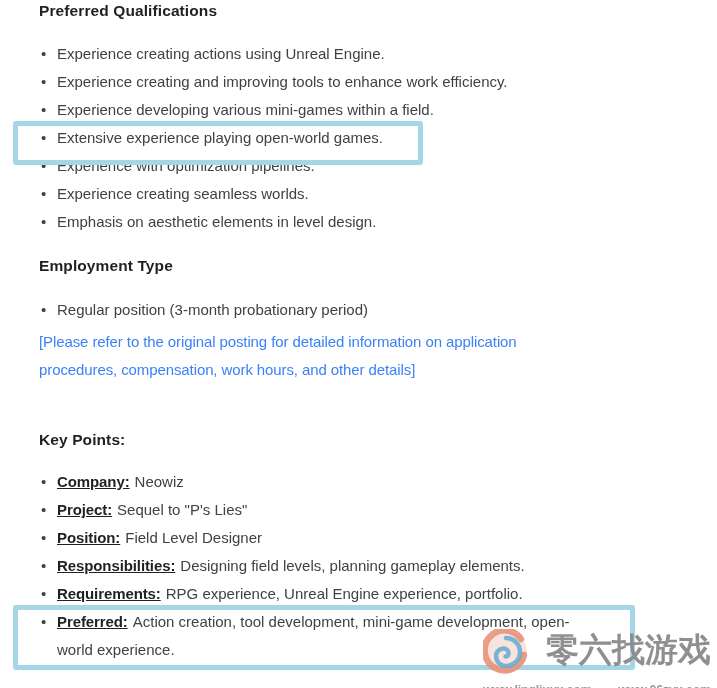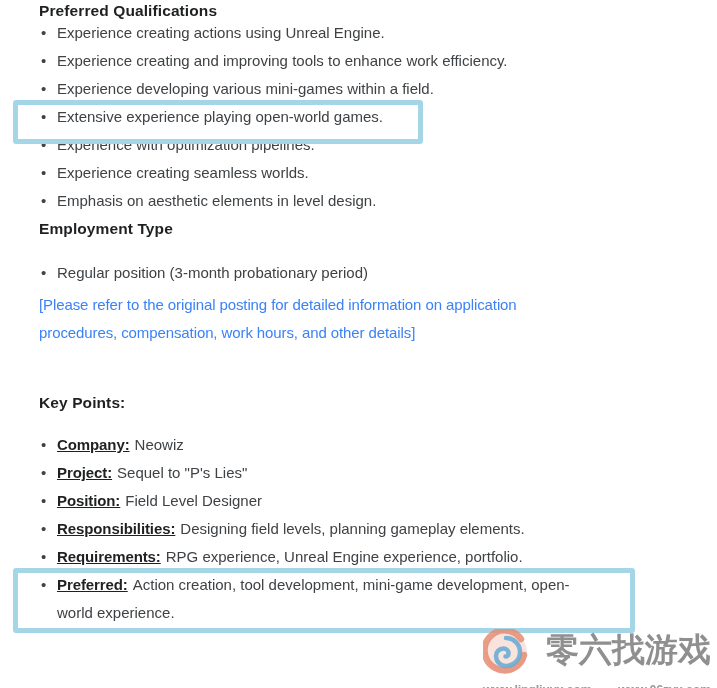--- a/index.html
+++ b/index.html
@@ -30,22 +30,22 @@
     padding-left: 18px;
     white-space: nowrap;
   }
   .dot {
     position: absolute;
     left: 2px; top: 0;
     color: #3f4245;
     line-height: 28px;
   }
   .dot::before { content: "•"; }
-  #pq-list { }
-  #et-heading { margin-top: 6px; }
+  #pq-list { margin-top: 21px; }
+  #et-heading { margin-top: 22px; }
   #et-list { margin-top: 22px; }
   p.note {
     margin-top: 4px;
     font-weight: normal;
     color: #3b82f6;
     line-height: 28px;
     letter-spacing: -0.1px;
   }
   p.note .block { display: block; }
   #kp-heading { margin-top: 48px; }

